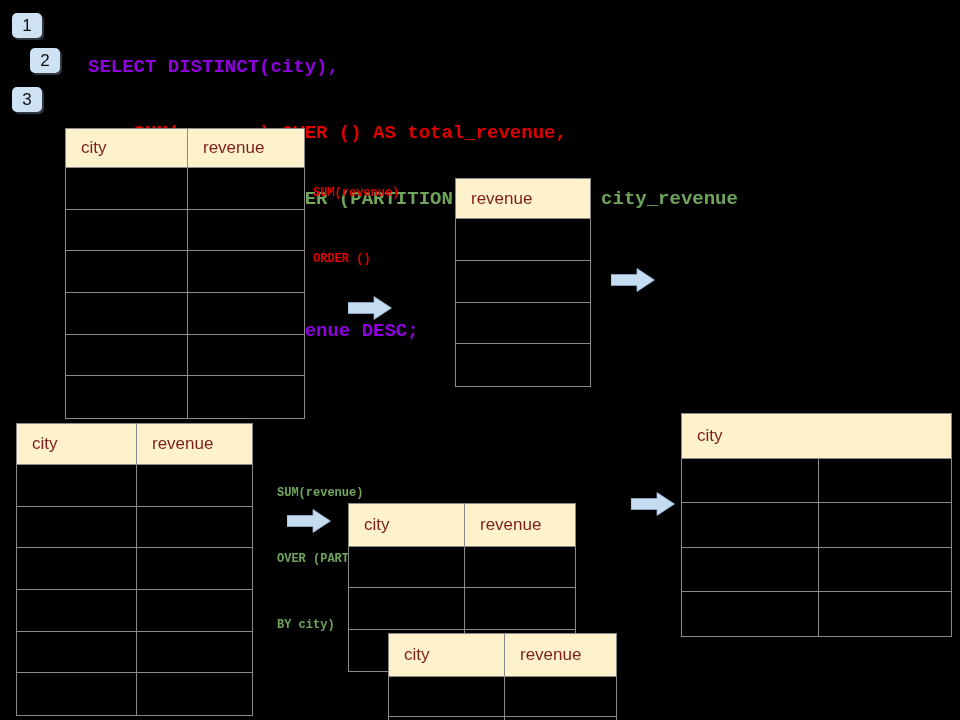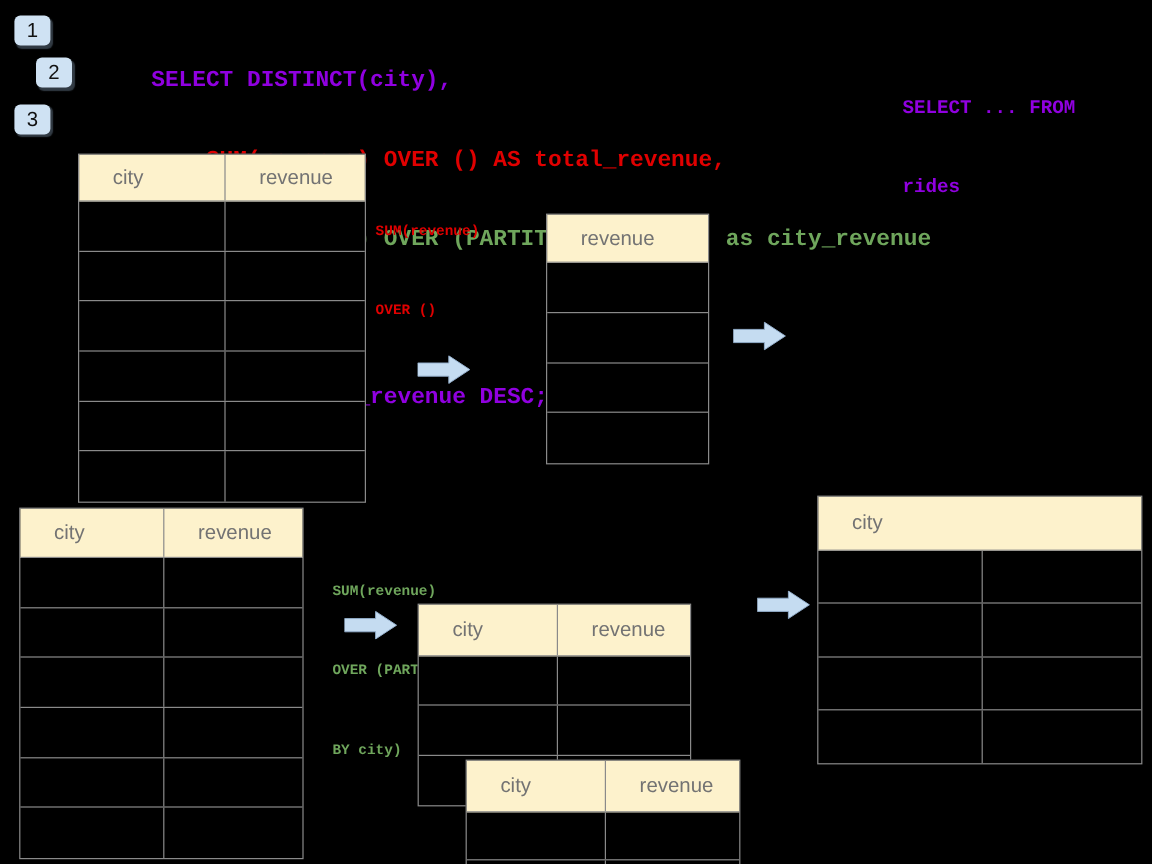--- a/index.html
+++ b/index.html
@@ -1,42 +1,42 @@
 <!DOCTYPE html>
 <html><head>
 <meta charset="utf-8">
 <style>
   html,body{margin:0;padding:0;background:#000;}
   .canvas{position:relative;width:960px;height:720px;background:#000000;overflow:hidden;
           font-family:"Liberation Sans", sans-serif;}
 
   
   .mono{font-family:"Liberation Mono", monospace;font-weight:bold;white-space:pre;}
-  .code{position:absolute;left:88px;top:12px;font-size:19px;line-height:22px;margin-left:38px;}
+  .code{position:absolute;left:88px;top:12px;font-size:19px;line-height:22px;}
   .note{position:absolute;left:752px;top:35px;font-size:16px;line-height:22px;color:#9000e0;}
   .label{position:absolute;font-size:12px;line-height:22px;}
   .label-total{left:313px;top:138px;color:#e00000;}
   .label-partition{left:277px;top:438px;color:#6fa65c;}
   .c-purple{color:#9000e0;}
   .c-red{color:#e00000;}
   .c-green{color:#6fa65c;}
 
   
   .badge{position:absolute;width:30px;height:25px;background:#cfe2f3;border-radius:5px;
          color:#111;font-size:17px;line-height:25px;text-align:center;
          box-shadow:2px 2px 1px rgba(110,130,150,0.45);}
   .b1{left:12px;top:13px;}
   .b2{left:30px;top:48px;}
   .b3{left:12px;top:87px;}
 
   
   .tbl{position:absolute;background:#000;border:1px solid #8a8a8a;box-sizing:border-box;}
   .thead,.tr{display:grid;grid-template-columns:var(--cols);}
   .thead{background:#fdf2cc;border-bottom:1px solid #8a8a8a;height:var(--hh);}
-  .th{color:#737373;font-size:17px;line-height:var(--hh);padding-left:28px;overflow:hidden;}
+  .th{color:#7f1d1d;font-size:17px;line-height:var(--hh);padding-left:15px;overflow:hidden;}
   .th + .th{border-left:1px solid #8a8a8a;}
   .tr{height:var(--rh);box-sizing:border-box;border-bottom:1px solid #8a8a8a;}
   .tbody .tr:last-child{border-bottom:none;}
   .td + .td{border-left:1px solid #8a8a8a;}
 
   .t1{left:65px; top:128px;width:240px;--cols:121px 1fr;--hh:38px;--rh:41.7px;}
   .t2{left:455px;top:178px;width:136px;--cols:1fr;      --hh:39px;--rh:41.8px;}
   .t3{left:16px; top:423px;width:237px;--cols:119px 1fr;--hh:40px;--rh:41.7px;}
   .t4{left:348px;top:503px;width:228px;--cols:115px 1fr;--hh:42px;--rh:41.3px;}
   .t5{left:388px;top:633px;width:229px;--cols:115px 1fr;--hh:42px;--rh:40px;}
@@ -59,28 +59,24 @@
   <div class="badge b3">3</div>
 
   <div class="code mono">
     <div class="c-purple">SELECT DISTINCT(city),</div>
     <div class="c-red">    SUM(revenue) OVER () AS total_revenue,</div>
     <div class="c-green">    SUM(revenue) OVER (PARTITION BY city) as city_revenue</div>
     <div class="c-purple">  FROM rides</div>
     <div class="c-purple">  ORDER by city_revenue DESC;</div>
   </div>
 
-  <div class="note mono">
-    <div>SELECT ... FROM</div>
-    <div>rides</div>
-  </div>
 
   <div class="label label-total mono">
     <div>SUM(revenue)</div>
-    <div>OVER ()</div>
+    <div>ORDER ()</div>
   </div>
 
   <div class="label label-partition mono">
     <div>SUM(revenue)</div>
     <div>OVER (PARTITION</div>
     <div>BY city)</div>
   </div>
 
   <div class="tbl t1">
     <div class="thead">

